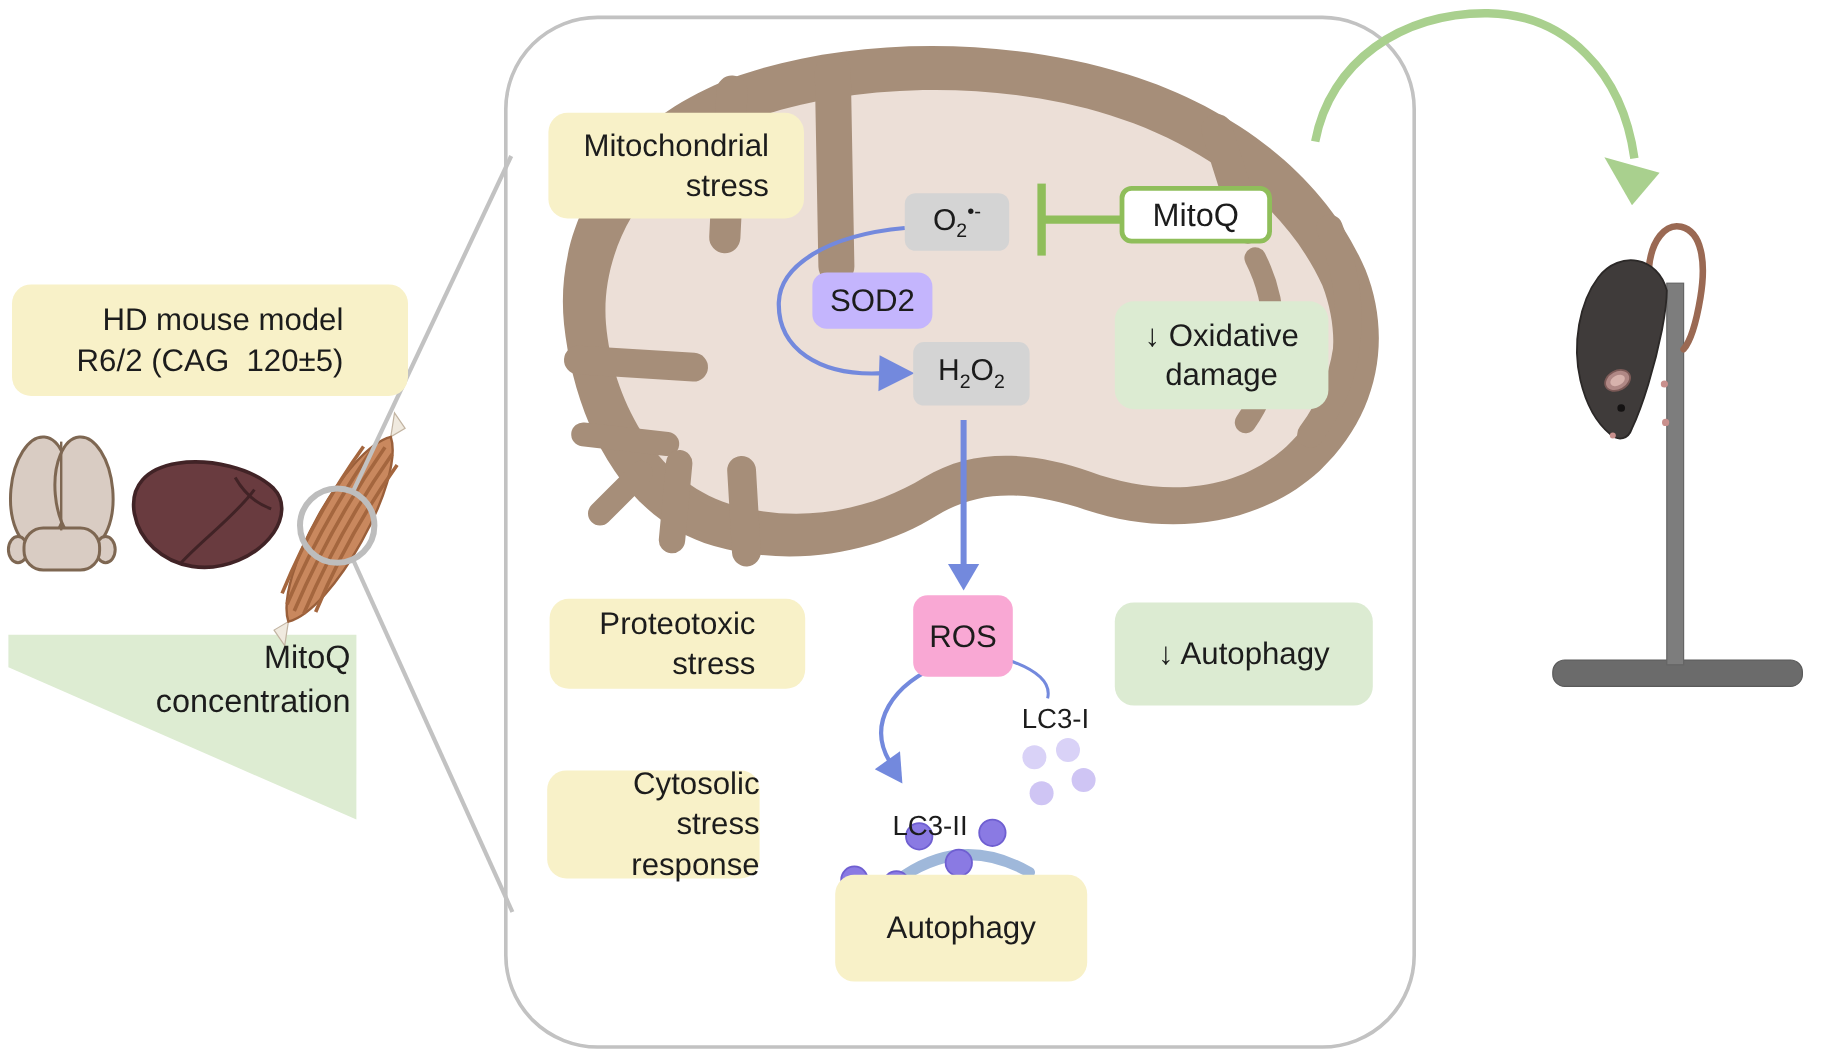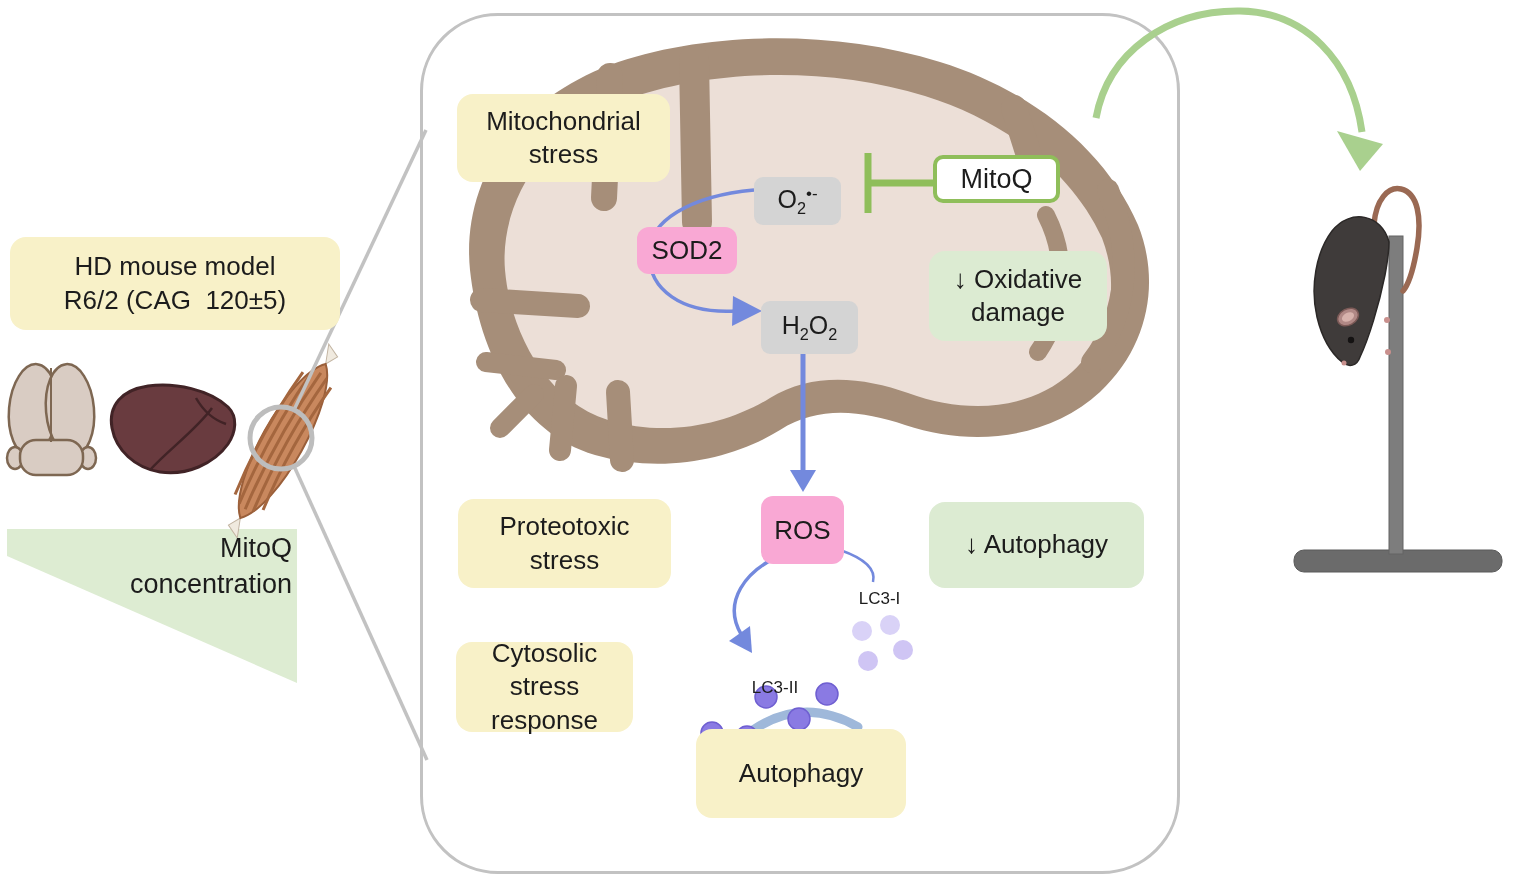--- a/index.html
+++ b/index.html
@@ -3,38 +3,38 @@
 <meta charset="utf-8">
 <style>
   html,body{margin:0;padding:0;background:#ffffff;}
   #stage{
     position:relative;width:1535px;height:886px;overflow:hidden;background:#ffffff;
     font-family:"Liberation Sans","DejaVu Sans",sans-serif;color:#1c1c1c;
   }
   .layer{position:absolute;left:0;top:0;width:1535px;height:886px;}
   .abs{position:absolute;display:flex;align-items:center;justify-content:center;text-align:center;}
   .box-label{white-space:pre-wrap;line-height:1.28;}
-  .ybox{background:#f8f1c8;border-radius:16px;}
+  .ybox{background:#f8f1c8;border-radius:16px;text-align:right;}
   .gbox{background:#dcebd2;border-radius:16px;}
-  .graybox{background:#d4d4d4;border-radius:9px;margin-top:16px;}
+  .graybox{background:#d4d4d4;border-radius:9px;}
   .f26{font-size:26px;}
   .f25{font-size:25px;}
-  .f23{font-size:17px;}
+  .f23{font-size:23px;}
   sub{font-size:0.65em;}
   sup{font-size:0.68em;}
   #big-box{
     position:absolute;left:420px;top:13px;width:760px;height:861px;
     background:#ffffff;border:3px solid #c2c2c2;border-radius:78px;box-sizing:border-box;
   }
   #mitoq-box{
     position:absolute;left:933px;top:155px;width:127px;height:48px;
     background:#ffffff;border:4px solid #8fbe5a;border-radius:10px;box-sizing:border-box;
     font-size:27px;
   }
-  #sod2-box{background:#f9a8d4;border-radius:12px;}
+  #sod2-box{background:#c4b5fd;border-radius:12px;margin-left:40px;}
   #wedge-text{
     position:absolute;left:30px;top:531px;width:262px;height:82px;
     font-size:27px;line-height:1.32;text-align:right;white-space:pre-wrap;
   }
 </style>
 </head>
 <body>
 
 <div id="stage">
 
@@ -194,21 +194,21 @@
 
   <div class="abs gbox f26" style="left:929px;top:251px;width:178px;height:90px;z-index:5">
     <span class="box-label">↓ Oxidative
 damage</span>
   </div>
 
   <div class="abs f26" style="left:761px;top:496px;width:83px;height:68px;z-index:5;background:#f9a8d4;border-radius:12px">
     <span>ROS</span>
   </div>
 
-  <div class="abs ybox f26" style="left:458px;top:499px;width:213px;height:89px;z-index:5">
+  <div class="abs ybox f26" style="left:458px;top:499px;width:213px;height:75px;z-index:5">
     <span class="box-label">Proteotoxic
 stress</span>
   </div>
 
   <div class="abs gbox f26" style="left:929px;top:502px;width:215px;height:86px;z-index:5">
     <span class="box-label">↓ Autophagy</span>
   </div>
 
   <div class="abs ybox f26" style="left:456px;top:642px;width:177px;height:90px;z-index:5">
     <span class="box-label">Cytosolic stress

